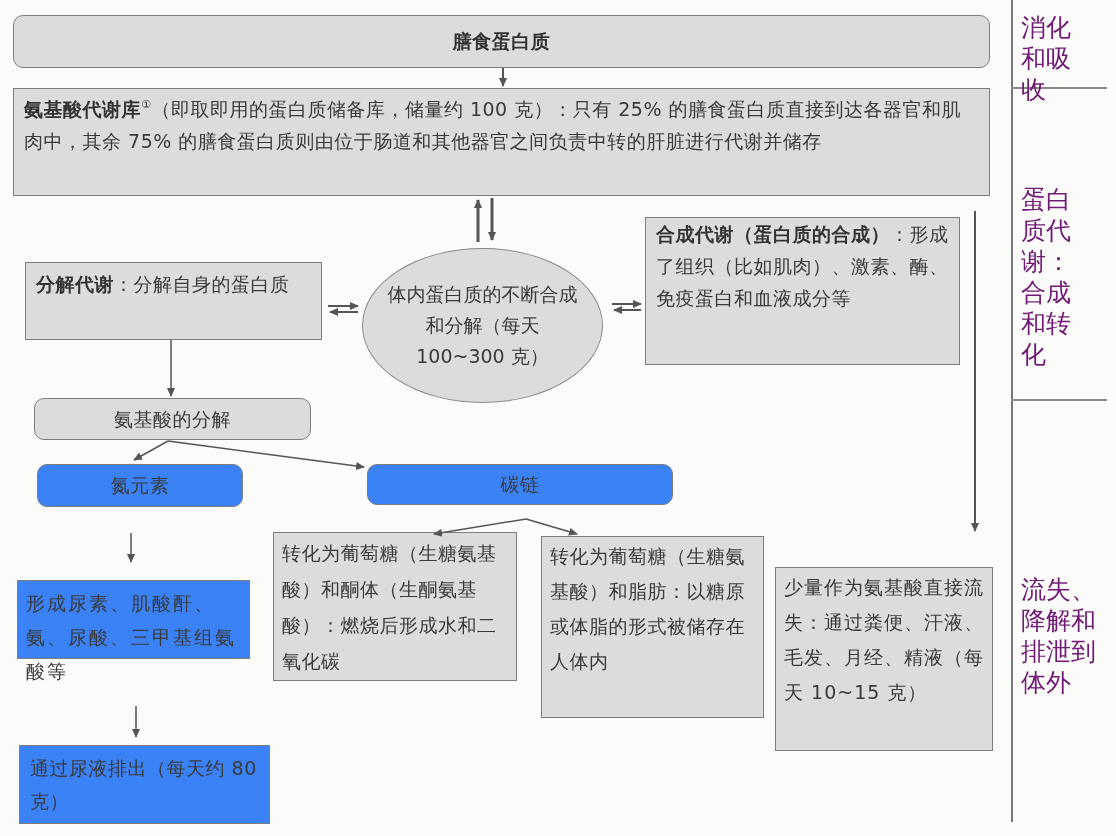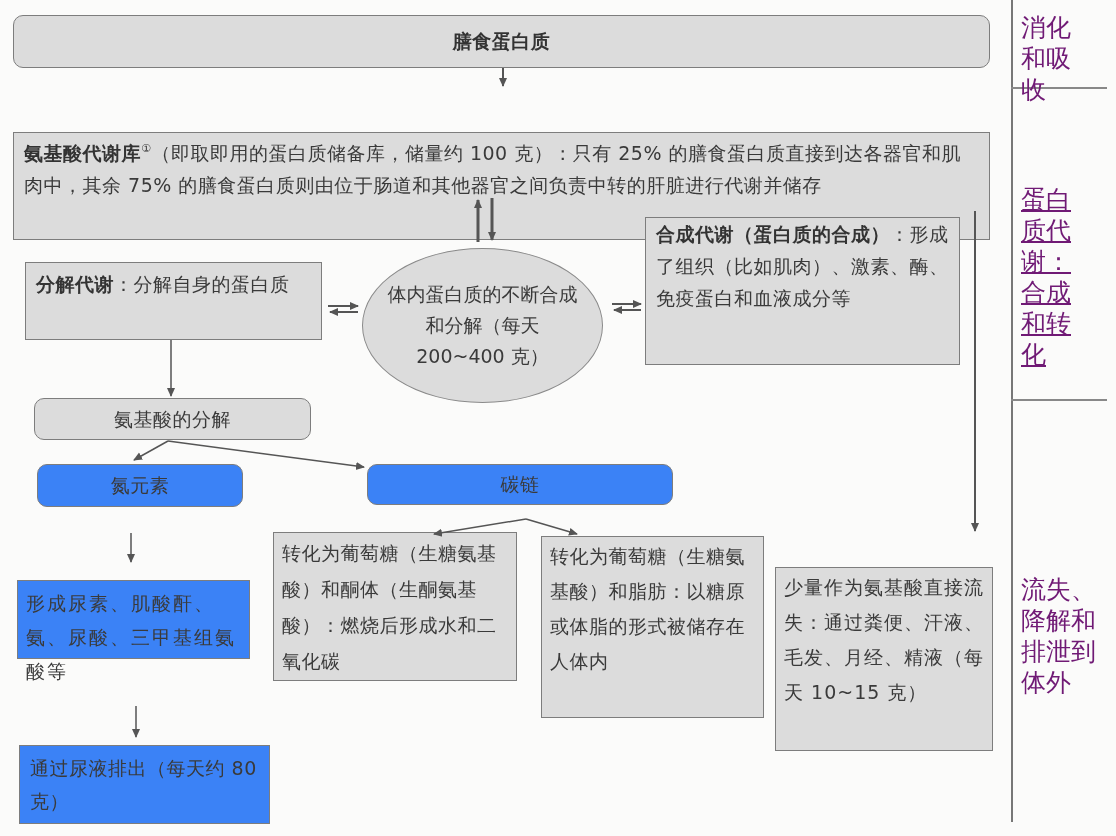--- a/index.html
+++ b/index.html
@@ -36,37 +36,37 @@
   sup { font-size:11px; vertical-align:top; position:relative; top:-4px; }
 </style>
 </head>
 <body>
 
 <div class="vline" style="left:1011px; top:0; height:822px;"></div>
 <div class="hline" style="left:1011px; top:87px; width:96px;"></div>
 <div class="hline" style="left:1011px; top:399px; width:96px;"></div>
 
 <div class="sidebar-label" style="left:1021px; top:12px; width:66px;">消化和吸收</div>
-<div class="sidebar-label" style="left:1021px; top:184px; width:66px;text-decoration:underline;">蛋白质代谢：合成和转化</div>
+<div class="sidebar-label" style="left:1021px; top:184px; width:66px;">蛋白质代谢：合成和转化</div>
 <div class="sidebar-label" style="left:1021px; top:574px; width:86px;">流失、降解和排泄到体外</div>
 
 <div class="box gray center bold" style="left:13px; top:15px; width:977px; height:53px; line-height:43px;">
   <span>膳食蛋白质</span>
 </div>
 
-<div class="box gray" style="left:13px; top:88px; width:977px; height:108px; padding:4px 10px; line-height:32px;margin-top:44px;">
+<div class="box gray" style="left:13px; top:88px; width:977px; height:108px; padding:4px 10px; line-height:32px;">
   <span class="bold">氨基酸代谢库</span><sup>①</sup><span>（即取即用的蛋白质储备库，储量约 100 克）：只有 25% 的膳食蛋白质直接到达各器官和肌肉中，其余 75% 的膳食蛋白质则由位于肠道和其他器官之间负责中转的肝脏进行代谢并储存</span>
 </div>
 
 <div class="box gray" style="left:25px; top:262px; width:297px; height:78px; padding:6px 10px;">
   <span class="bold">分解代谢</span><span>：分解自身的蛋白质</span>
 </div>
 
 <div class="ellipse" style="left:362px; top:248px; width:241px; height:155px; padding:0 16px;">
-  <span>体内蛋白质的不断合成和分解（每天 200~400 克）</span>
+  <span>体内蛋白质的不断合成和分解（每天 100~300 克）</span>
 </div>
 
 <div class="box gray" style="left:645px; top:217px; width:315px; height:148px; padding:0 10px; line-height:32px;">
   <span class="bold">合成代谢（蛋白质的合成）</span><span>：形成了组织（比如肌肉）、激素、酶、免疫蛋白和血液成分等</span>
 </div>
 
 <div class="box gray center" style="left:34px; top:398px; width:277px; height:42px; line-height:32px;">
   <span>氨基酸的分解</span>
 </div>
 

